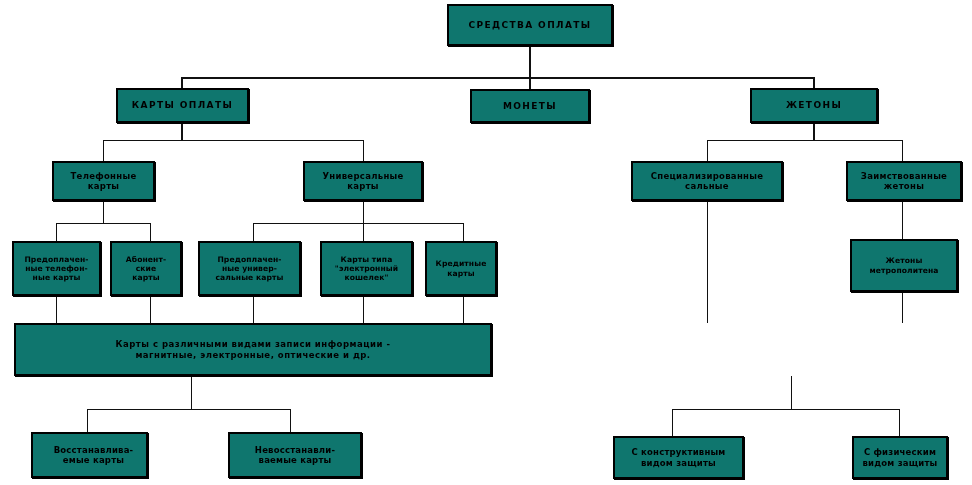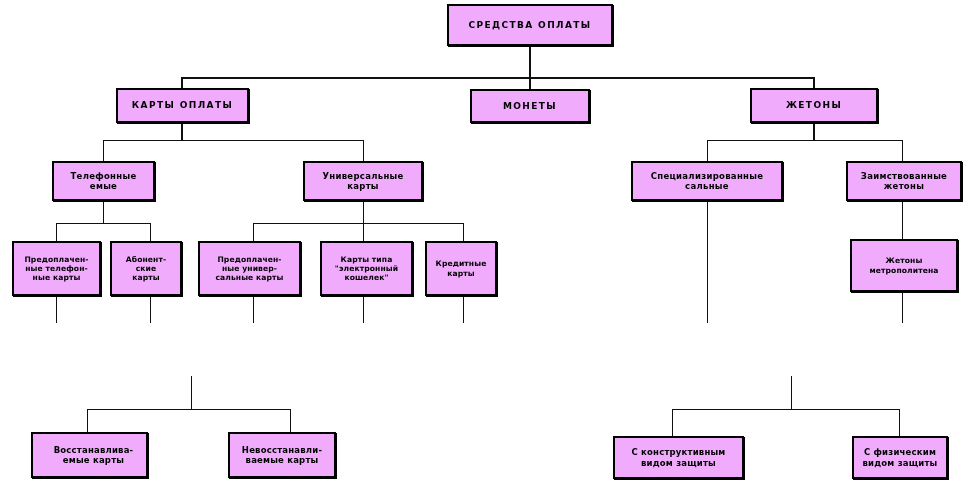--- a/index.html
+++ b/index.html
@@ -19,21 +19,21 @@
   #diagram-root {
     position: absolute;
     left: 0; top: 0;
     width: 972px;
     height: 485px;
   }
   
   .node {
     position: absolute;
     box-sizing: border-box;
-    background: #f0abfc;
+    background: #0f766e;
     border: 2px solid #000000;
     display: flex;
     align-items: center;
     justify-content: center;
     text-align: center;
     line-height: 1.22;
     letter-spacing: 0.3px;
     font-weight: bold;
     z-index: 5;
     
@@ -124,21 +124,21 @@
   </div>
   <div class="node n-l2" style="left:116px; top:88px; width:133px; height:35px;">
     <span class="lbl">КАРТЫ  ОПЛАТЫ</span>
   </div>
   <div class="node n-l2" style="left:750px; top:88px; width:128px; height:35px;">
     <span class="lbl">ЖЕТОНЫ</span>
   </div>
 
   <div class="node n-l3" style="left:52px; top:161px; width:103px; height:40px;">
     <span class="lbl">Телефонные
-емые</span>
+карты</span>
   </div>
   <div class="node n-l3" style="left:303px; top:161px; width:120px; height:40px;">
     <span class="lbl">Универсальные
 карты</span>
   </div>
   <div class="node n-l3" style="left:631px; top:161px; width:152px; height:40px;">
     <span class="lbl">Специализированные
 сальные</span>
   </div>
   <div class="node n-l3" style="left:846px; top:161px; width:116px; height:40px;">
@@ -168,26 +168,30 @@
   </div>
   <div class="node n-leafsm" style="left:425px; top:241px; width:72px; height:55px;">
     <span class="lbl">Кредитные
 карты</span>
   </div>
   <div class="node n-leafsm" style="left:850px; top:239px; width:108px; height:53px;">
     <span class="lbl">Жетоны
 метрополитена</span>
   </div>
 
+  <div class="node n-wide" style="left:14px; top:323px; width:478px; height:53px;">
+    <span class="lbl">Карты с различными видами записи информации -
+магнитные, электронные, оптические и др.</span>
+  </div>
 
   <div class="node n-bottom" style="left:31px; top:432px; width:117px; height:46px;padding-left:8px;">
     <span class="lbl">Восстанавлива-
 емые карты</span>
   </div>
-  <div class="node n-bottom" style="left:228px; top:432px; width:108px; height:46px;">
+  <div class="node n-bottom" style="left:228px; top:432px; width:134px; height:46px;">
     <span class="lbl">Невосстанавли-
 ваемые карты</span>
   </div>
   <div class="node n-bottom" style="left:613px; top:436px; width:131px; height:43px;">
     <span class="lbl">С конструктивным
 видом защиты</span>
   </div>
   <div class="node n-bottom" style="left:852px; top:436px; width:96px; height:43px;">
     <span class="lbl">С физическим
 видом защиты</span>

